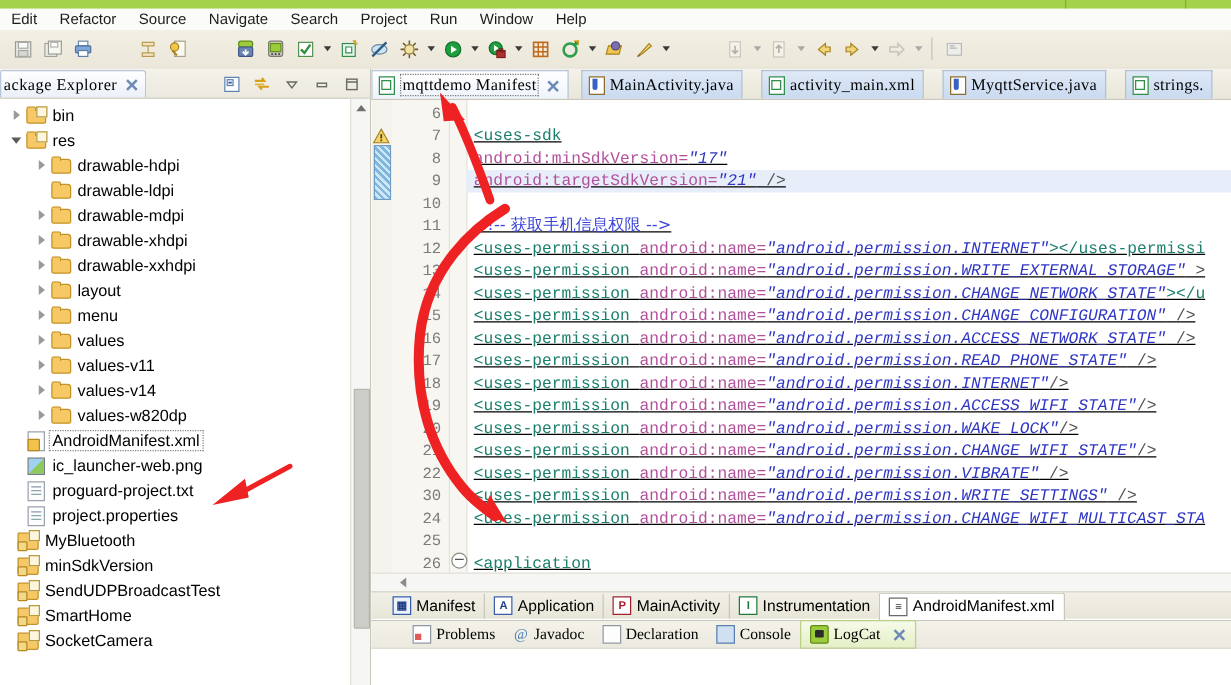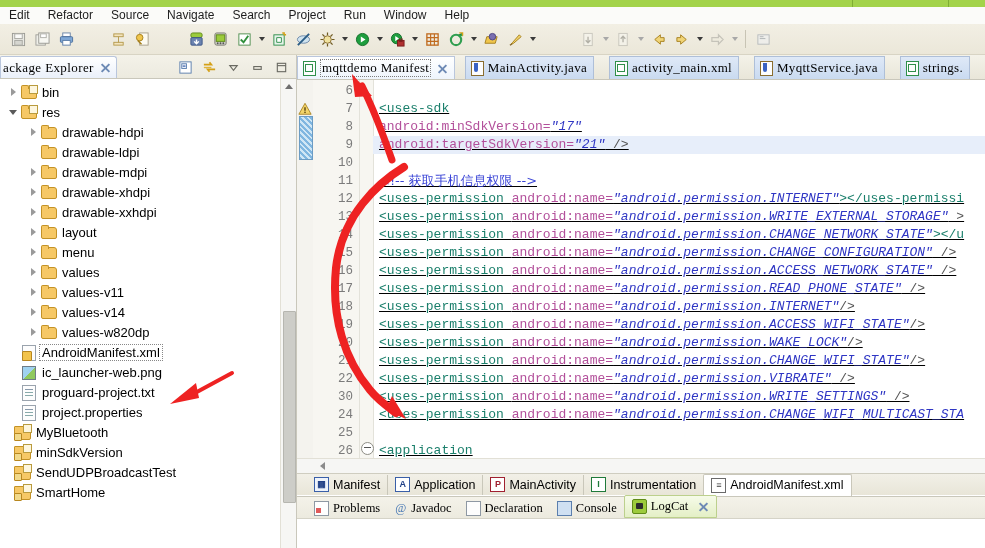--- a/index.html
+++ b/index.html
@@ -215,21 +215,21 @@
   .fico.x{border-color:#6a6a6a;color:#3a3a3a;}
 
   
   #bottom{
     position:absolute;left:297px;top:496px;width:688px;height:52px;
     background:#ffffff;border-top:1px solid #c9c7bb;
   }
   #bottom-tabrow{
     position:absolute;left:0;top:0;width:688px;height:22px;
     background:linear-gradient(#f4f2e9,#eceadf);
-    display:flex;align-items:flex-end;padding-left:10px;box-sizing:border-box;
+    display:flex;align-items:center;padding-left:26px;box-sizing:border-box;
     border-bottom:1px solid #d5d3c7;
   }
   .btab{
     height:20px;display:flex;align-items:center;gap:4px;padding:0 7px;
     font-family:"Liberation Serif",serif;font-size:12.5px;cursor:pointer;white-space:nowrap;
   }
   .btab.active{
     background:linear-gradient(#f6fbe9,#e4efc6);
     border:1px solid #bcd08c;border-radius:2px 2px 0 0;height:21px;
   }
@@ -685,20 +685,28 @@
         </span>
         <span class="rowlabel">SendUDPBroadcastTest</span>
       </div>
       <div class="row">
         <span style="width: 0px; flex: 0 0 auto;"></span>
         <span class="tw"></span>
         <span class="ico">
           <span class="pj"></span>
         </span>
         <span class="rowlabel">SmartHome</span>
+      </div>
+      <div class="row">
+        <span style="width: 0px; flex: 0 0 auto;"></span>
+        <span class="tw"></span>
+        <span class="ico">
+          <span class="pj"></span>
+        </span>
+        <span class="rowlabel">SocketCamera</span>
       </div>
     </div>
 
   <div id="tree-scroll">
     <div class="up">
         <span class="sc-ar u"></span>
       </div>
     <div class="thumb"></div>
   </div>
 </div>

